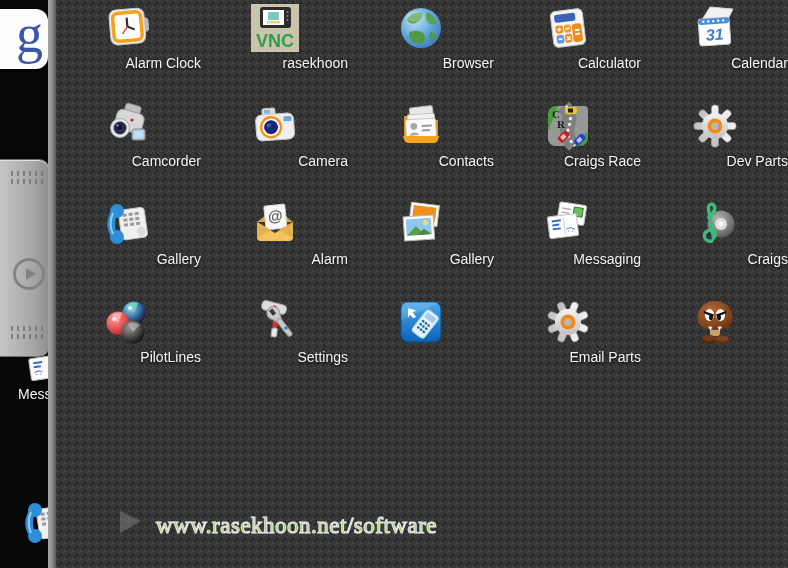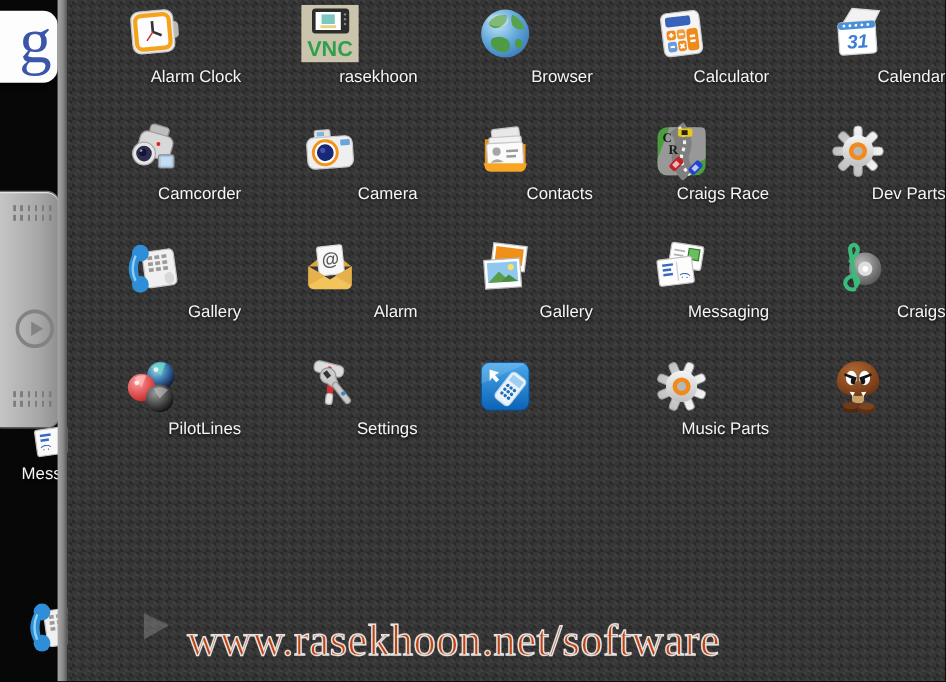--- a/index.html
+++ b/index.html
@@ -38,22 +38,22 @@
   .ic{width:48px;height:48px;margin:2px auto 0;}
   .ic svg{display:block;}
   .lbl{margin-top:3px;color:#f5f5f5;font-size:14px;line-height:17px;text-shadow:0 1px 3px rgba(0,0,0,.9);
        white-space:nowrap;}
 
   
   .wm-tri{position:absolute;left:120px;top:511px;width:0;height:0;z-index:4;
           border-left:21px solid rgba(150,150,150,.40);
           border-top:10px solid transparent;border-bottom:12px solid transparent;}
   .wm-text{position:absolute;left:156px;top:513px;z-index:4;
-           font-family:"Liberation Serif","DejaVu Serif",serif;font-size:37px;letter-spacing:.5px;
-           color:#c2410c;-webkit-text-stroke:1.2px #e4e4e4;text-shadow:0 0 2px rgba(255,255,255,.35);}
+           font-family:"Liberation Serif","DejaVu Serif",serif;font-size:23px;letter-spacing:.5px;
+           color:#84cc16;-webkit-text-stroke:1.2px #e4e4e4;text-shadow:0 0 2px rgba(255,255,255,.35);}
 </style>
 </head>
 <body>
 
 <div class="screen">
 
   <svg width="0" height="0" style="position:absolute" aria-hidden="true">
     <defs>
       <radialGradient id="g-globe" cx="35%" cy="30%" r="80%">
         <stop offset="0" stop-color="#c2e2f4"></stop>
@@ -515,21 +515,21 @@
             <rect x="20.5" y="3" width="7" height="42" rx="3" transform="rotate(22 24 24)"></rect>
             <rect x="20.5" y="3" width="7" height="42" rx="3" transform="rotate(67 24 24)"></rect>
             <rect x="20.5" y="3" width="7" height="42" rx="3" transform="rotate(112 24 24)"></rect>
             <rect x="20.5" y="3" width="7" height="42" rx="3" transform="rotate(157 24 24)"></rect>
             <circle cx="24" cy="24" r="13" stroke="none"></circle>
           </g>
           <circle cx="24" cy="24" r="7.5" fill="#f08a1a"></circle>
           <circle cx="24" cy="24" r="3.8" fill="#b8b8b8"></circle>
         </svg>
       </div>
-      <div class="lbl">Music Parts</div>
+      <div class="lbl">Email Parts</div>
     </div>
 
     <div class="app" style="left:586px;top:296px">
       <div class="ic">
         <svg width="48" height="48" viewBox="0 0 48 48">
           <ellipse cx="19" cy="42" rx="8" ry="4" fill="#4e2810"></ellipse>
           <ellipse cx="31" cy="42.5" rx="8" ry="4" fill="#5e3014"></ellipse>
           <rect x="19" y="29" width="10" height="9" rx="3" fill="#c8a268"></rect>
           <path d="M24 3 C37 3 42.5 14 41.5 22 C40.5 29 33 32 24 32 C15 32 7.5 29 6.5 22 C5.5 14 11 3 24 3 Z" fill="url(#g-goomba)"></path>
           <ellipse cx="18.5" cy="17" rx="4.6" ry="6" fill="#fdfdfd"></ellipse>

